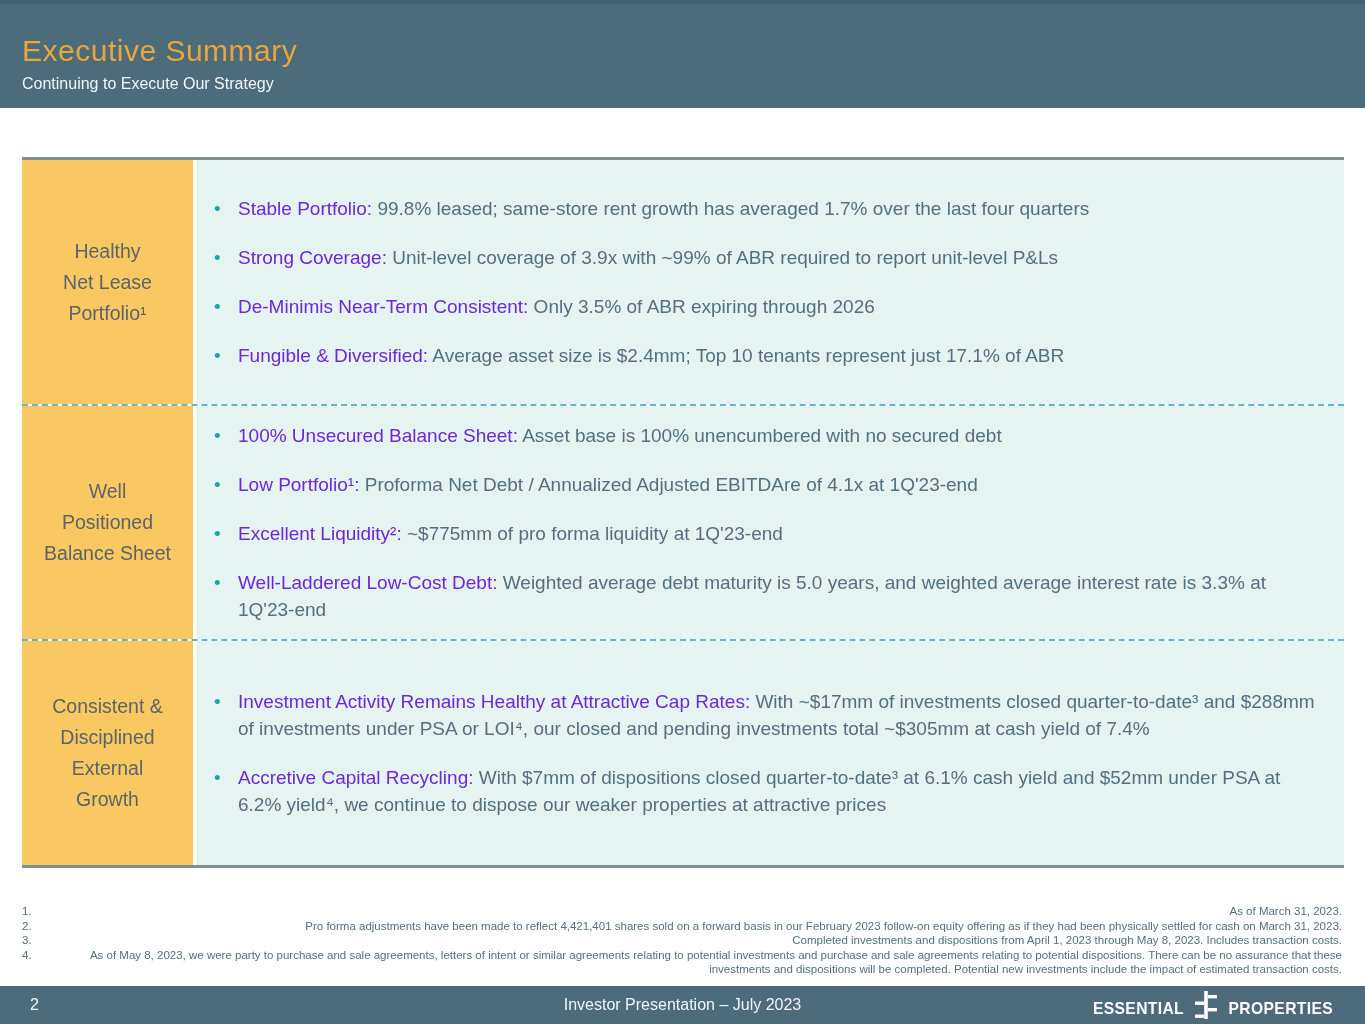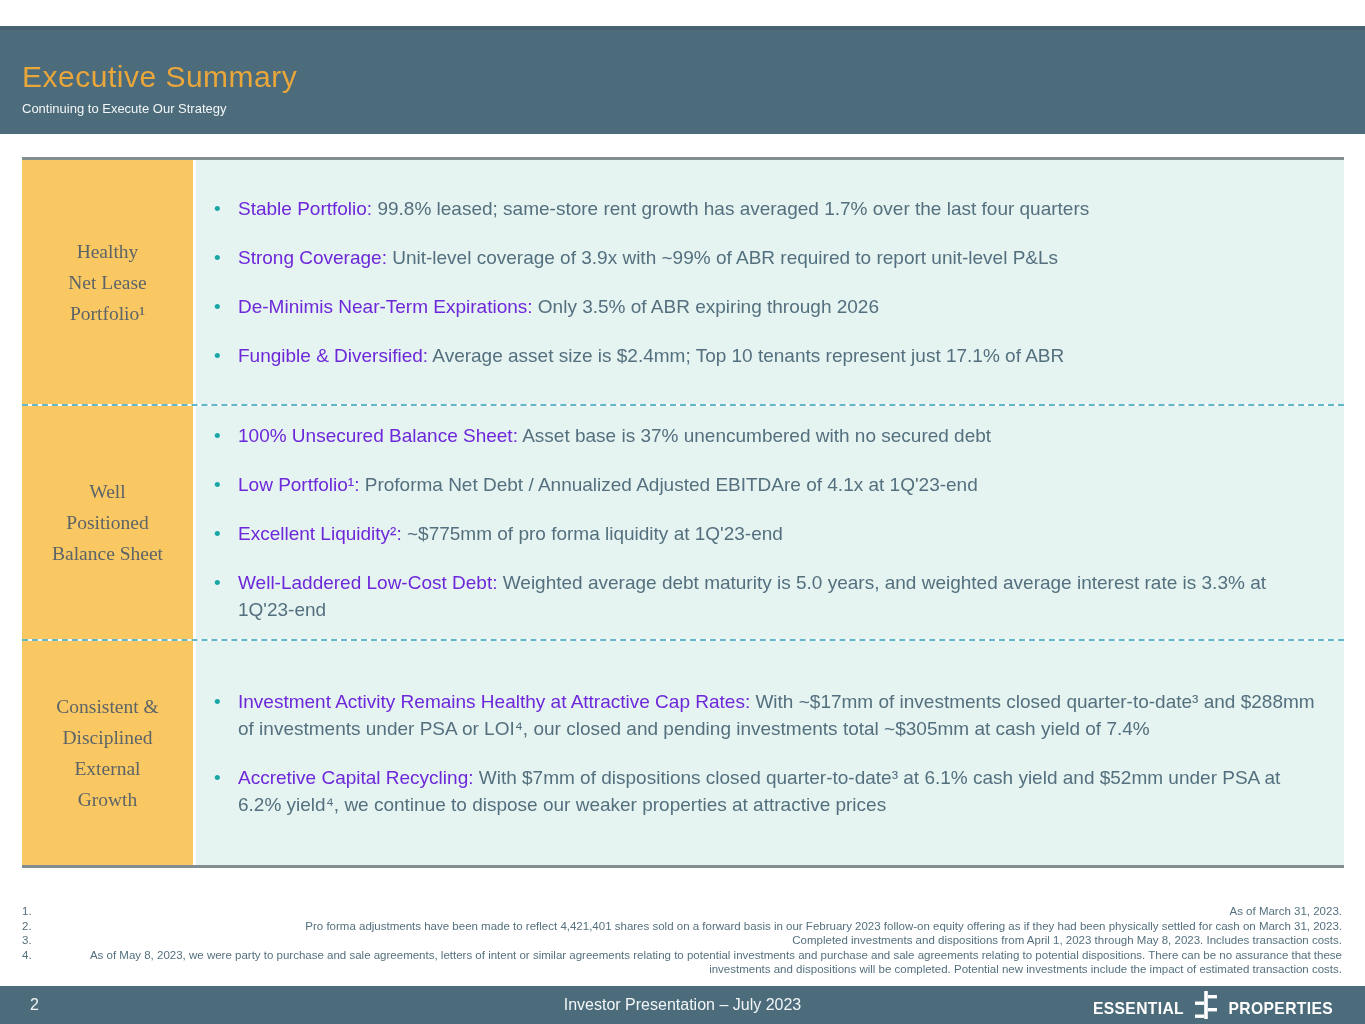--- a/index.html
+++ b/index.html
@@ -10,27 +10,26 @@
     position:relative;
     overflow:hidden;
   }
 
   
   .header {
     position:absolute; top:0; left:0; width:1365px; height:108px;
     background:#4C6B7B;
     border-top:4px solid #41596676;
     padding:30px 0 0 22px;
-    margin-top:26px;
   }
   .title {
     font-size:30px; color:#E9A63B; letter-spacing:0.5px;
   }
   .subtitle {
-    font-size:13px; color:#F2F6F7; margin-top:7px;
+    font-size:16px; color:#F2F6F7; margin-top:7px;
   }
 
   
   .slide-table {
     position:absolute; left:22px; top:157px; width:1322px;
     border-top:3px solid #828D92;
     border-bottom:3px solid #828D92;
   }
   .t-row { display:flex; width:100%; }
   .t-row.dashed { border-bottom:2px dashed #64B6CA; }
@@ -40,21 +39,20 @@
 
   .row-label {
     width:171px; flex:0 0 171px;
     background:#FAC862;
     display:flex; align-items:center; justify-content:center;
     text-align:center;
     color:#5D6468;
     font-size:19.5px; line-height:31px;
     white-space:pre-line;
     padding:0 8px;
-    font-family:Liberation Serif, serif;
   }
   .row-content {
     flex:1;
     background:#E5F3F1;
     margin-left:3px;
     display:flex; flex-direction:column; justify-content:center;
     padding:6px 14px 6px 16px;
   }
   .bullet {
     display:flex;
@@ -119,37 +117,37 @@
       <div class="bullet">
         <span class="marker">•</span>
         <span class="btext"><span class="kw">Stable Portfolio:</span><span> 99.8% leased; same-store rent growth has averaged 1.7% over the last four quarters</span></span>
       </div>
       <div class="bullet">
         <span class="marker">•</span>
         <span class="btext"><span class="kw">Strong Coverage:</span><span> Unit-level coverage of 3.9x with ~99% of ABR required to report unit-level P&amp;Ls</span></span>
       </div>
       <div class="bullet">
         <span class="marker">•</span>
-        <span class="btext"><span class="kw">De-Minimis Near-Term Expirations:</span><span> Only 3.5% of ABR expiring through 2026</span></span>
+        <span class="btext"><span class="kw">De-Minimis Near-Term Consistent:</span><span> Only 3.5% of ABR expiring through 2026</span></span>
       </div>
       <div class="bullet">
         <span class="marker">•</span>
         <span class="btext"><span class="kw">Fungible &amp; Diversified:</span><span> Average asset size is $2.4mm; Top 10 tenants represent just 17.1% of ABR</span></span>
       </div>
     </div>
   </div>
 
   <div class="t-row row-2 dashed">
     <div class="row-label">Well
 Positioned
 Balance Sheet</div>
     <div class="row-content">
       <div class="bullet">
         <span class="marker">•</span>
-        <span class="btext"><span class="kw">100% Unsecured Balance Sheet:</span><span> Asset base is 37% unencumbered with no secured debt</span></span>
+        <span class="btext"><span class="kw">100% Unsecured Balance Sheet:</span><span> Asset base is 100% unencumbered with no secured debt</span></span>
       </div>
       <div class="bullet">
         <span class="marker">•</span>
         <span class="btext"><span class="kw">Low Portfolio¹:</span><span> Proforma Net Debt / Annualized Adjusted EBITDAre of 4.1x at 1Q'23-end</span></span>
       </div>
       <div class="bullet">
         <span class="marker">•</span>
         <span class="btext"><span class="kw">Excellent Liquidity²:</span><span> ~$775mm of pro forma liquidity at 1Q'23-end</span></span>
       </div>
       <div class="bullet">

